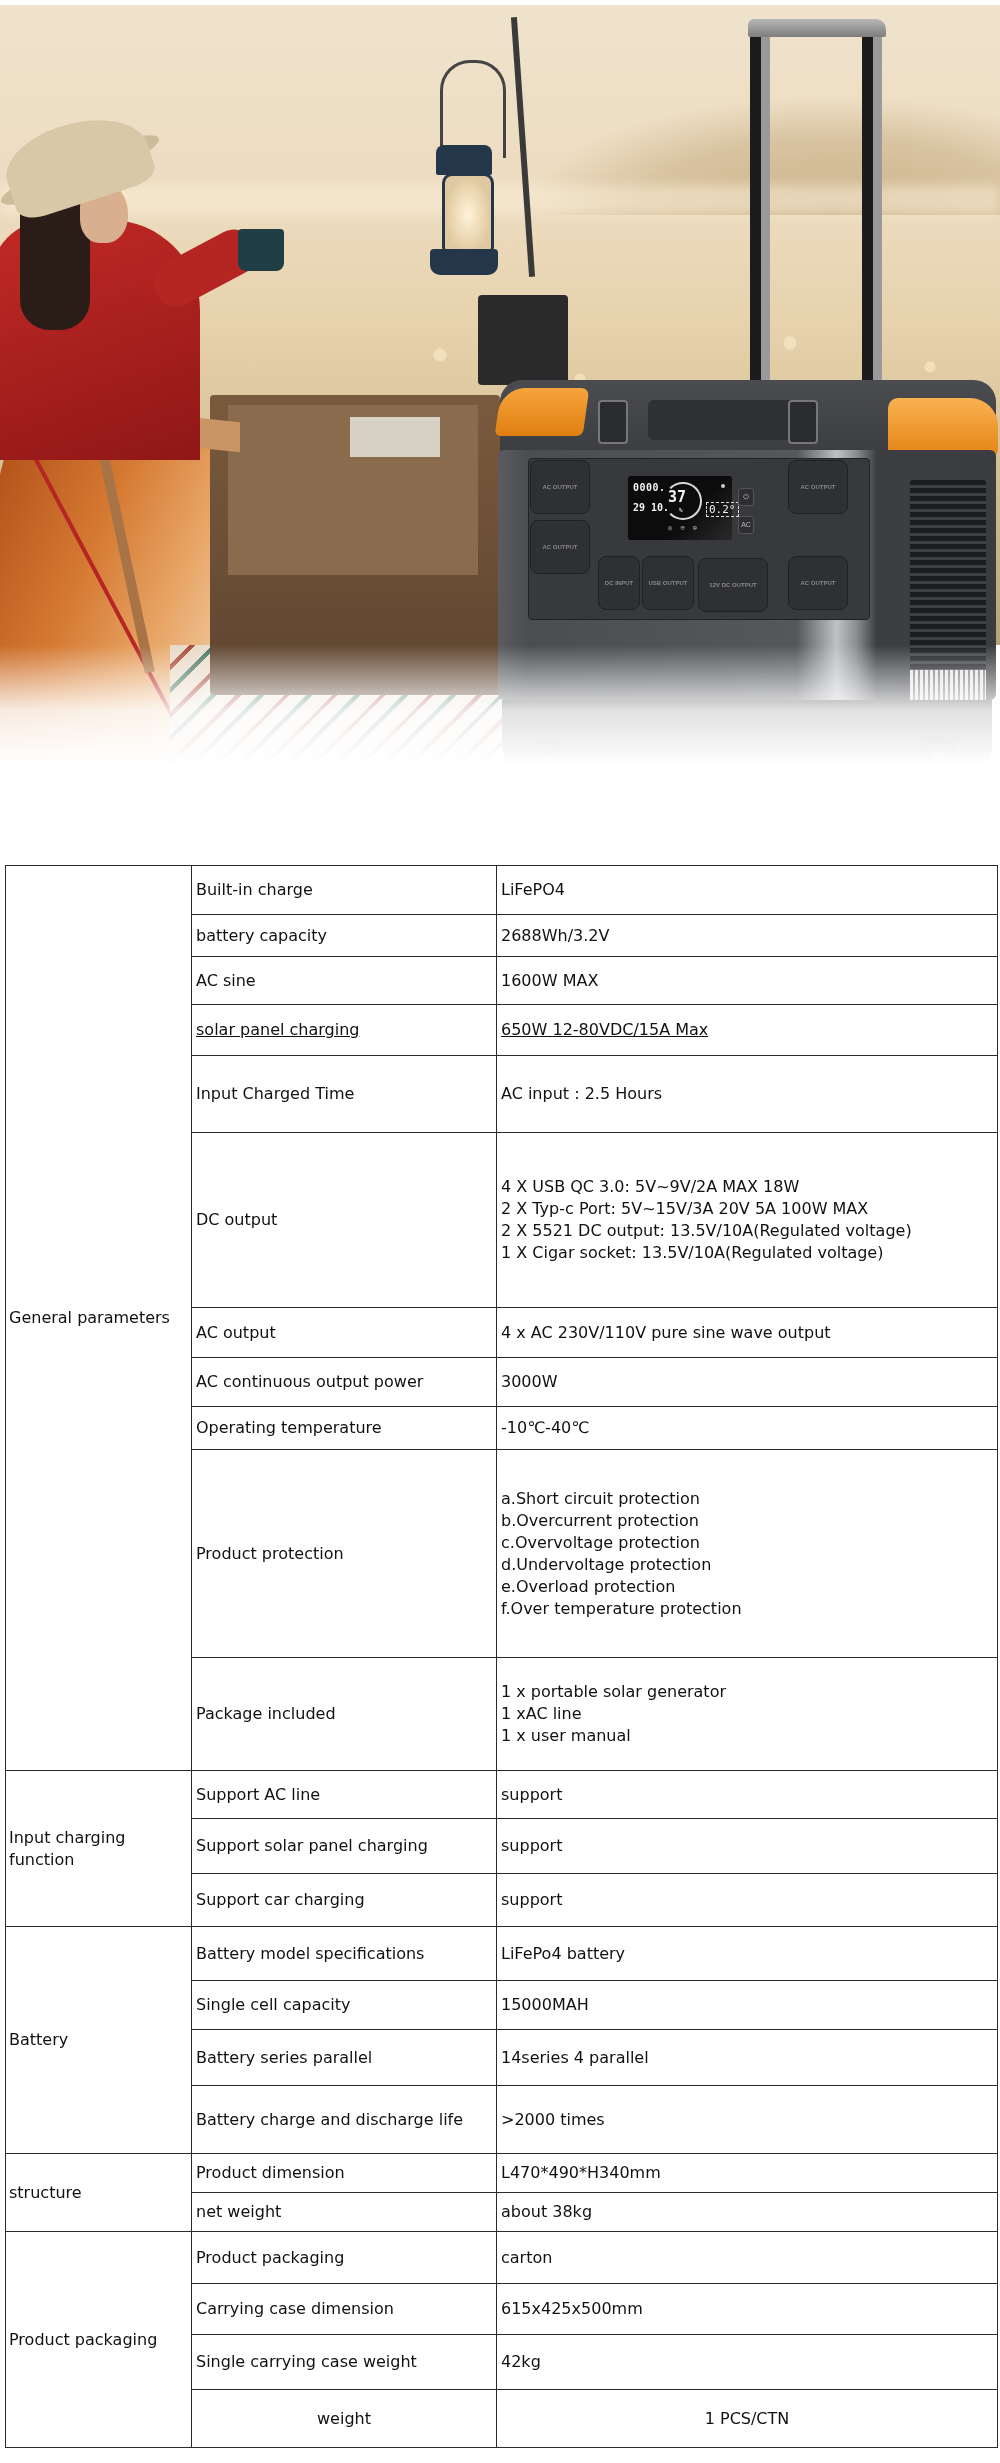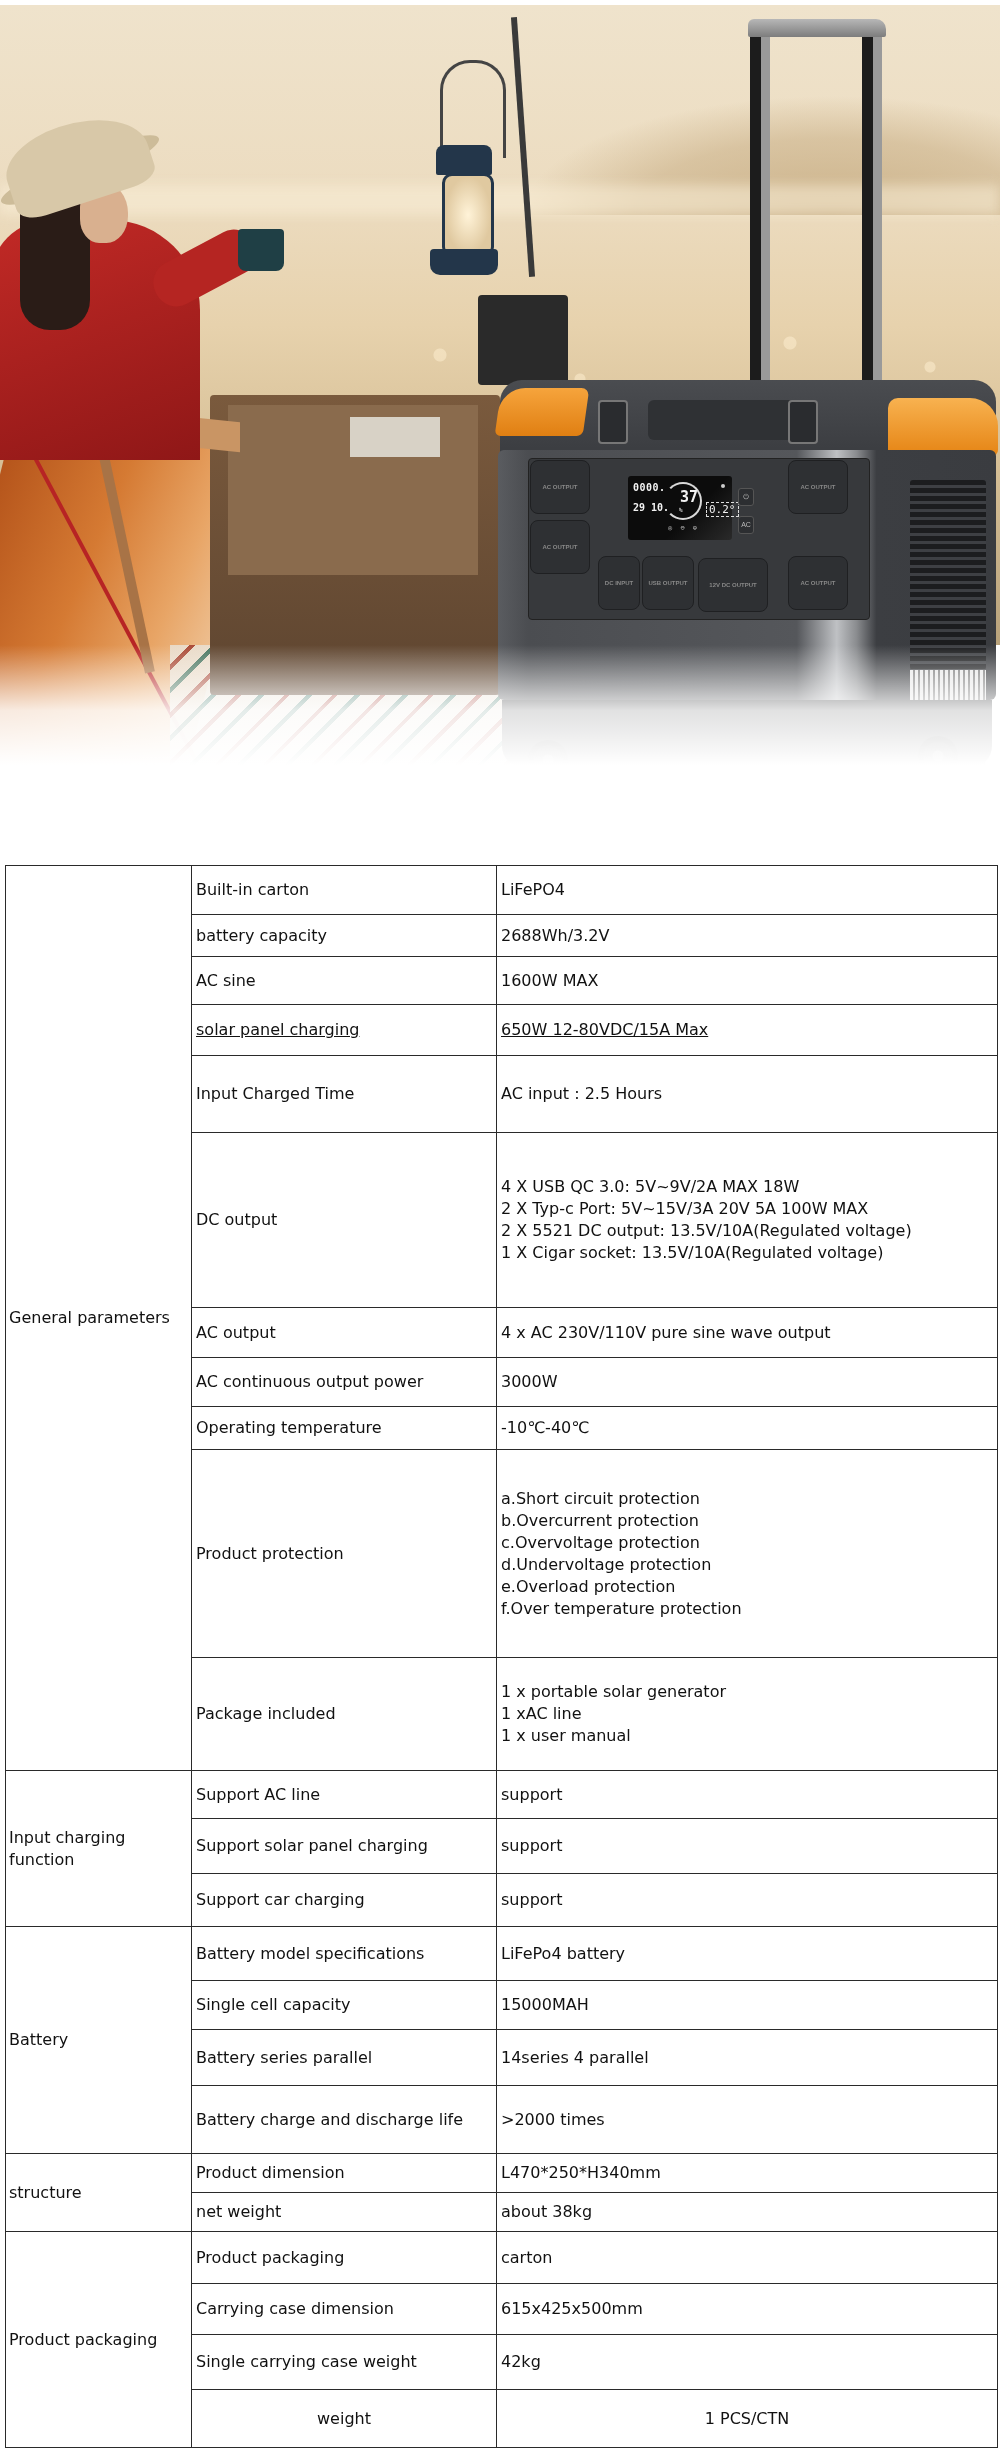--- a/index.html
+++ b/index.html
@@ -56,21 +56,21 @@
   .corner-r { position: absolute; right: 0; top: 18px; width: 110px; height: 58px; background: linear-gradient(180deg,#f8b250,#e58414); border-radius: 10px 28px 6px 6px; }
   .top-handle { position: absolute; left: 150px; top: 20px; width: 160px; height: 40px; background: #2f3134; border-radius: 6px; }
   .clasp-l, .clasp-r { position: absolute; top: 20px; width: 26px; height: 40px; background: #2a2c2f; border: 2px solid #777; border-radius: 4px; }
   .clasp-l { left: 100px; } .clasp-r { left: 290px; }
   .unit-body { position: absolute; left: 0; top: 70px; width: 498px; height: 250px; background: linear-gradient(90deg,#5a5c60 0%,#4b4d51 6%,#55575b 60%,#bfc1c4 68%,#8a8c8f 72%,#3c3e42 76%,#3a3c40 100%); border-radius: 6px; }
   .panel { position: absolute; left: 30px; top: 78px; width: 340px; height: 160px; background: #37393c; border: 1px solid #222; border-radius: 4px; }
   .lcd { position: absolute; left: 130px; top: 96px; width: 104px; height: 64px; background: linear-gradient(135deg,#0c0c0c 60%,#2a2a2a 100%); border-radius: 3px; color: #f2f2f2; font-family: "DejaVu Sans Mono", monospace; }
   .lcd-row1 { position: absolute; left: 5px; top: 6px; font-size: 10px; font-weight: bold; letter-spacing: .5px; }
   .lcd-row2 { position: absolute; left: 5px; top: 26px; font-size: 10px; font-weight: bold; }
   .lcd-ring { position: absolute; left: 36px; top: 6px; width: 34px; height: 34px; border: 2px solid #d9d9d9; border-radius: 50%; border-left-color: transparent; }
-  .lcd-pct { position: absolute; left: 40px; top: 12px; width: 30px; text-align: right; font-size: 15px; font-weight: bold; }
+  .lcd-pct { position: absolute; left: 40px; top: 12px; width: 30px; text-align: left; font-size: 15px; font-weight: bold; }
   .lcd-pct-sign { position: absolute; left: 51px; top: 30px; font-size: 6px; }
   .lcd-temp { position: absolute; left: 78px; top: 26px; font-size: 11px; font-weight: normal; border: 1px dashed #ddd; padding: 0 2px; }
   .lcd-icons { position: absolute; left: 40px; top: 48px; font-size: 7px; letter-spacing: 2px; color: #bbb; }
   .lcd-dot { position: absolute; left: 93px; top: 8px; width: 4px; height: 4px; background: #ccc; border-radius: 50%; }
   .btn-power, .btn-ac { position: absolute; left: 240px; width: 14px; height: 16px; background: #2c2e31; border: 1px solid #555; border-radius: 3px; color: #bbb; font-size: 7px; text-align: center; line-height: 16px; }
   .btn-power { top: 108px; } .btn-ac { top: 136px; }
   .cap { position: absolute; width: 58px; height: 52px; background: #2e3033; border: 1px solid #1f2022; border-radius: 8px; color: #888; font-size: 6px; text-align: center; line-height: 52px; font-weight: bold; }
   .vent { position: absolute; left: 412px; top: 100px; width: 76px; height: 190px; background: repeating-linear-gradient(180deg,#1c1d1f 0 5px,#3e4044 5px 8px); border-radius: 3px; }
   .fins { position: absolute; left: 412px; top: 290px; width: 76px; height: 100px; background: repeating-linear-gradient(90deg,#e8e8e8 0 3px,#777 3px 5px); }
   .unit-base { position: absolute; left: 4px; top: 320px; width: 490px; height: 68px; background: linear-gradient(180deg,#3a3b3e,#2a2b2d); border-radius: 0 0 22px 22px; }
@@ -166,21 +166,21 @@
 
 <table class="specs" id="spec-table">
   <colgroup>
       <col class="c1">
       <col class="c2">
       <col class="c3">
     </colgroup>
   <tbody id="spec-body">
       <tr style="height: 49px;">
         <td class="group" rowspan="11">General parameters</td>
-        <td>Built-in carton</td>
+        <td>Built-in charge</td>
         <td class="multiline">
           <span>LiFePO4</span>
         </td>
       </tr>
       <tr style="height: 42px;">
         <td>battery capacity</td>
         <td class="multiline">
           <span>2688Wh/3.2V</span>
         </td>
       </tr>
@@ -289,21 +289,21 @@
       <tr style="height: 68px;">
         <td>Battery charge and discharge life</td>
         <td class="multiline">
           <span>&gt;2000 times</span>
         </td>
       </tr>
       <tr style="height: 39px;">
         <td class="group" rowspan="2">structure</td>
         <td>Product dimension</td>
         <td class="multiline">
-          <span>L470*250*H340mm</span>
+          <span>L470*490*H340mm</span>
         </td>
       </tr>
       <tr style="height: 39px;">
         <td>net weight</td>
         <td class="multiline">
           <span>about 38kg</span>
         </td>
       </tr>
       <tr style="height: 52px;">
         <td class="group" rowspan="4">Product packaging</td>

